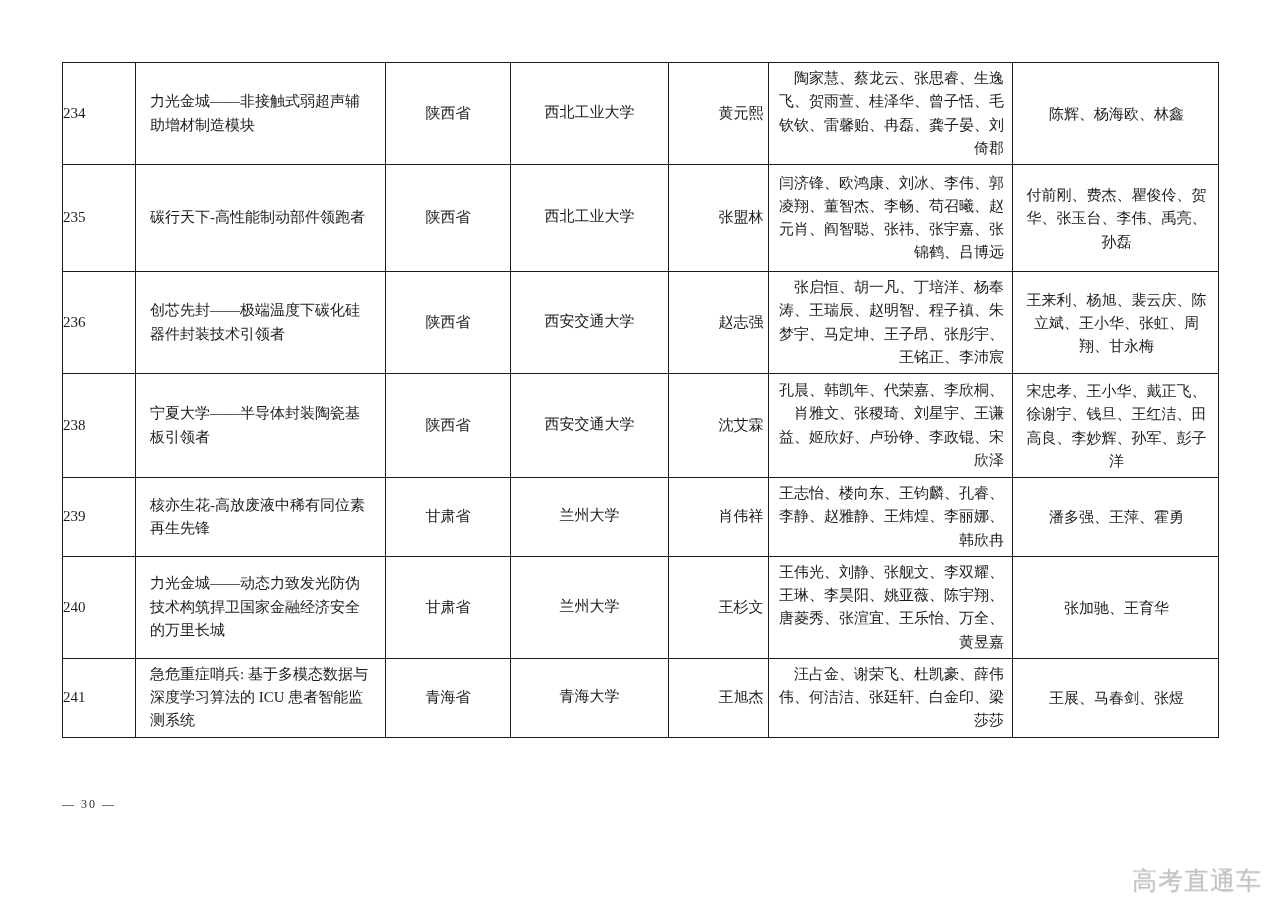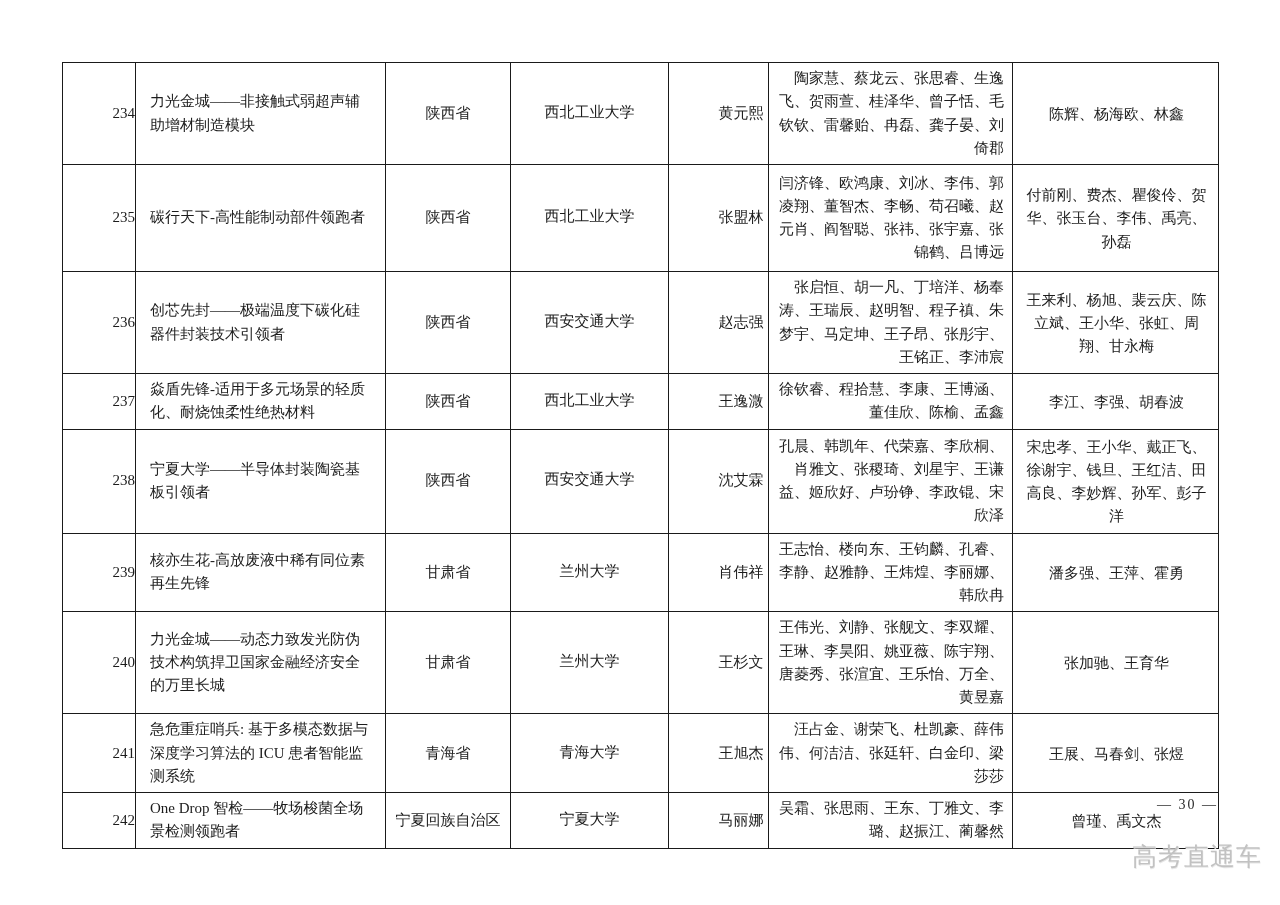--- a/index.html
+++ b/index.html
@@ -19,39 +19,39 @@
     border: 1.5px solid #1a1a1a;
   }
   table.award-table td {
     border: 1px solid #1a1a1a;
     font-size: 15px;
     line-height: 1.55;
     vertical-align: middle;
     color: #1c1c1c;
     word-break: break-all;
   }
-  td.c-no      { text-align: right; font-size: 15.5px; margin-left: 12px; }
+  td.c-no      { text-align: left; font-size: 15.5px; margin-left: 12px; }
   td.c-project { text-align: left; padding: 4px 12px 4px 14px; }
   td.c-prov    { text-align: center; }
   td.c-school  { text-align: center; font-family: Liberation Mono, monospace; }
   td.c-leader  { text-align: center; padding-left: 45px; }
   td.c-members { text-align: right; padding: 4px 8px 4px 10px; }
   td.c-teachers{ text-align: center; padding: 6px 8px 4px 10px; }
   .page-num {
     position: absolute;
     left: 0; top: 735px;
     width: 1156px;
-    text-align: right;
-    font-size: 14px;
+    text-align: left;
+    font-size: 12px;
     color: #2a2a2a;
     letter-spacing: 2px;
   }
   .watermark {
     position: absolute;
-    right: 18px; bottom: 32px;
+    right: 18px; bottom: 8px;
     font-size: 25px;
     color: #c2c2c2;
     font-family: "Liberation Sans", "DejaVu Sans", sans-serif;
     letter-spacing: 1px;
     text-shadow: 0.5px 0.5px 0 #e8e8e8;
   }
 </style>
 </head>
 <body>
 
@@ -87,29 +87,20 @@
       </tr>
       <tr style="height:101px">
         <td class="c-no">236</td>
         <td class="c-project">创芯先封——极端温度下碳化硅器件封装技术引领者</td>
         <td class="c-prov">陕西省</td>
         <td class="c-school">西安交通大学</td>
         <td class="c-leader">赵志强</td>
         <td class="c-members">张启恒、胡一凡、丁培洋、杨奉涛、王瑞辰、赵明智、程子禛、朱梦宇、马定坤、王子昂、张彤宇、王铭正、李沛宸</td>
         <td class="c-teachers">王来利、杨旭、裴云庆、陈立斌、王小华、张虹、周翔、甘永梅</td>
       </tr>
-      <tr style="height:55px">
-        <td class="c-no">237</td>
-        <td class="c-project">焱盾先锋-适用于多元场景的轻质化、耐烧蚀柔性绝热材料</td>
-        <td class="c-prov">陕西省</td>
-        <td class="c-school">西北工业大学</td>
-        <td class="c-leader">王逸溦</td>
-        <td class="c-members">徐钦睿、程拾慧、李康、王博涵、董佳欣、陈榆、孟鑫</td>
-        <td class="c-teachers">李江、李强、胡春波</td>
-      </tr>
       <tr style="height:85px">
         <td class="c-no">238</td>
         <td class="c-project">宁夏大学——半导体封装陶瓷基板引领者</td>
         <td class="c-prov">陕西省</td>
         <td class="c-school">西安交通大学</td>
         <td class="c-leader">沈艾霖</td>
         <td class="c-members">孔晨、韩凯年、代荣嘉、李欣桐、肖雅文、张稷琦、刘星宇、王谦益、姬欣好、卢玢铮、李政锟、宋欣泽</td>
         <td class="c-teachers">宋忠孝、王小华、戴正飞、徐谢宇、钱旦、王红洁、田高良、李妙辉、孙军、彭子洋</td>
       </tr>
       <tr style="height:70px">
@@ -132,28 +123,19 @@
       </tr>
       <tr style="height:62px">
         <td class="c-no">241</td>
         <td class="c-project">急危重症哨兵: 基于多模态数据与深度学习算法的 ICU 患者智能监测系统</td>
         <td class="c-prov">青海省</td>
         <td class="c-school">青海大学</td>
         <td class="c-leader">王旭杰</td>
         <td class="c-members">汪占金、谢荣飞、杜凯豪、薛伟伟、何洁洁、张廷轩、白金印、梁莎莎</td>
         <td class="c-teachers">王展、马春剑、张煜</td>
       </tr>
-      <tr style="height:53px">
-        <td class="c-no">242</td>
-        <td class="c-project">One Drop 智检——牧场梭菌全场景检测领跑者</td>
-        <td class="c-prov">宁夏回族自治区</td>
-        <td class="c-school">宁夏大学</td>
-        <td class="c-leader">马丽娜</td>
-        <td class="c-members">吴霜、张思雨、王东、丁雅文、李璐、赵振江、蔺馨然</td>
-        <td class="c-teachers">曾瑾、禹文杰</td>
-      </tr>
     </tbody>
   </table>
 
   <div class="page-num">—  30  —</div>
 </div>
 
 <div class="watermark">高考直通车</div>
 
 </body></html>

